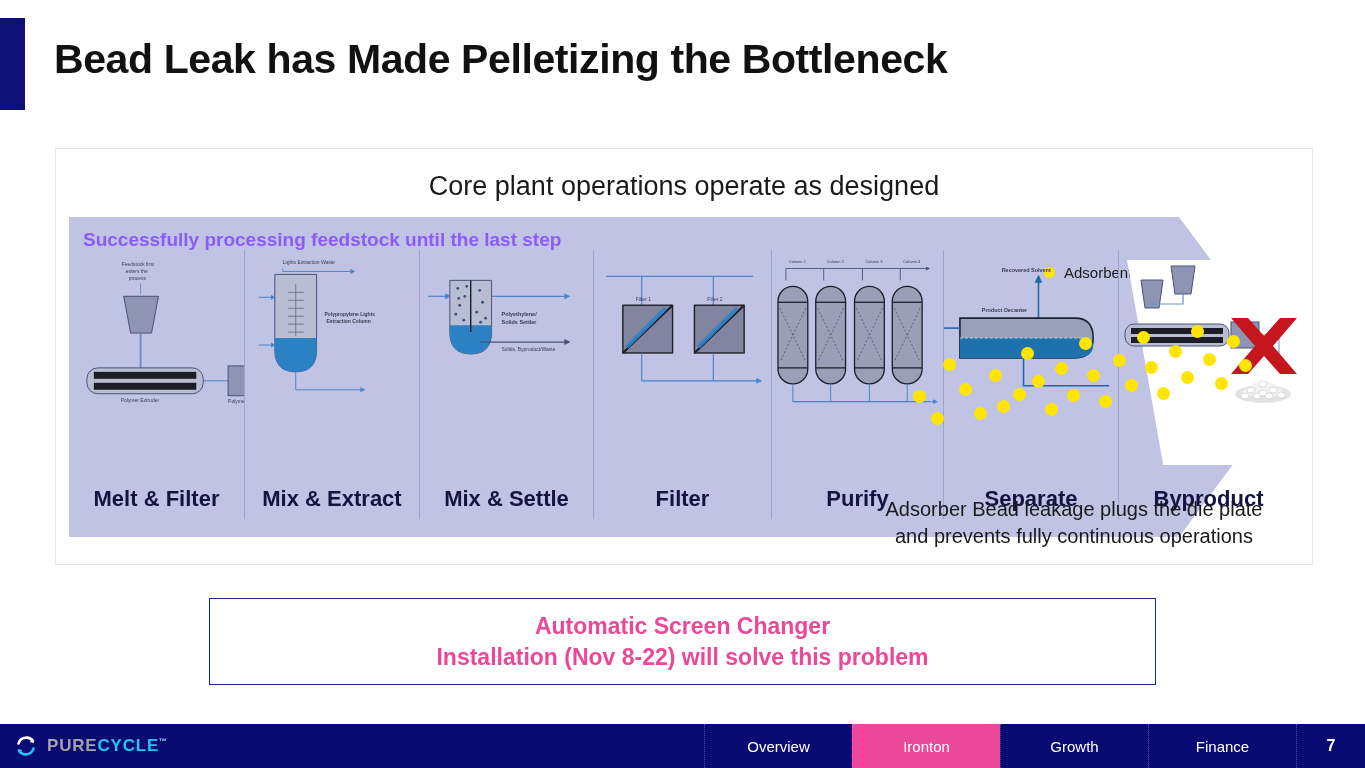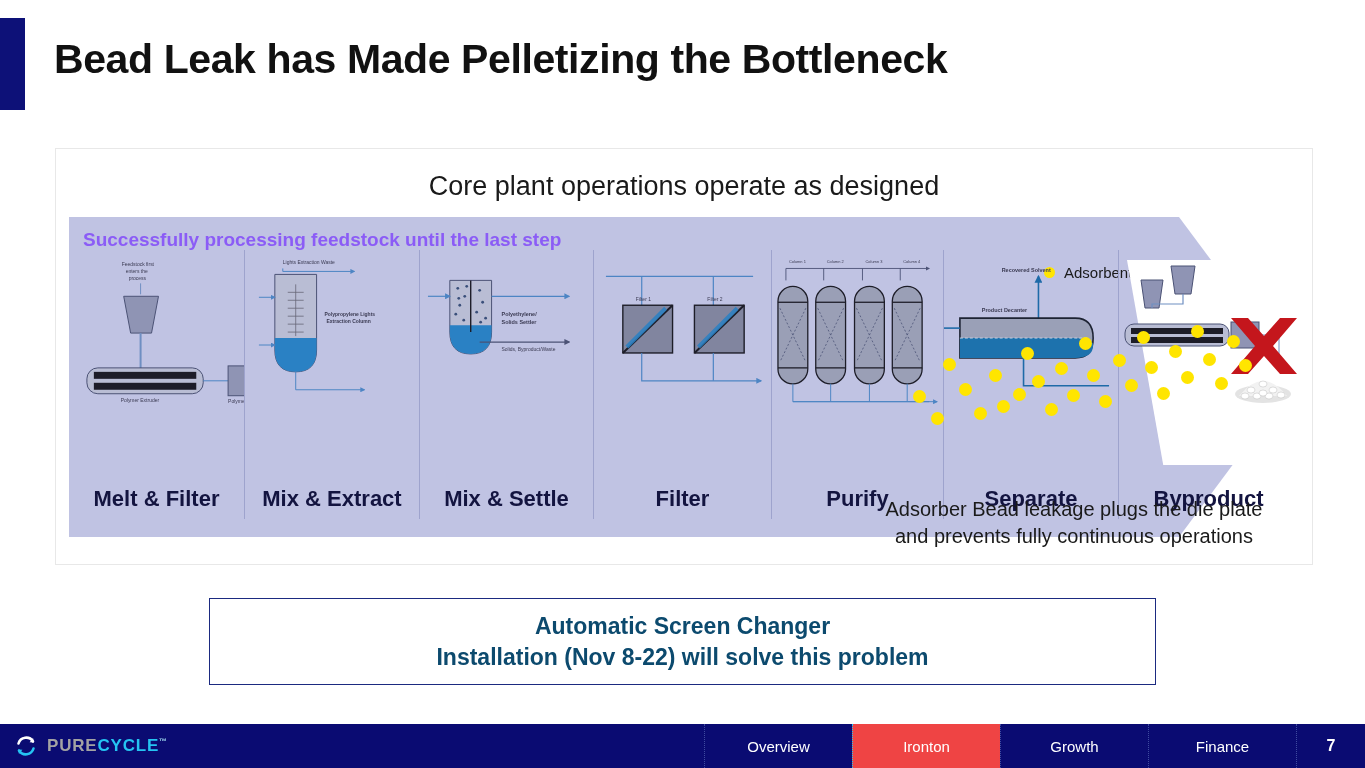--- a/index.html
+++ b/index.html
@@ -175,21 +175,21 @@
     border: 1px solid #1b2a80;
     box-sizing: border-box;
     display: flex;
     flex-direction: column;
     align-items: center;
     justify-content: center;
   }
   .callout-line {
     font-size: 23px;
     font-weight: bold;
-    color: #0c4a6e;
+    color: #ec4899;
     line-height: 1.34;
   }
 
   
   .navbar {
     position: absolute;
     left: 0;
     bottom: 0;
     width: 1365px;
     height: 44px;
@@ -222,21 +222,21 @@
     width: 147px;
     display: flex;
     align-items: center;
     justify-content: center;
     font-size: 15px;
     font-weight: normal;
     color: #ffffff;
     border-left: 1px dotted #3f4ba0;
   }
   .nav-tab.active {
-    background: #ef4444;
+    background: #ec4899;
     color: #ffffff;
     border-left-color: #1ec7f2;
   }
   .page-num {
     width: 68px;
     display: flex;
     align-items: center;
     justify-content: center;
     font-size: 16px;
     font-weight: bold;

